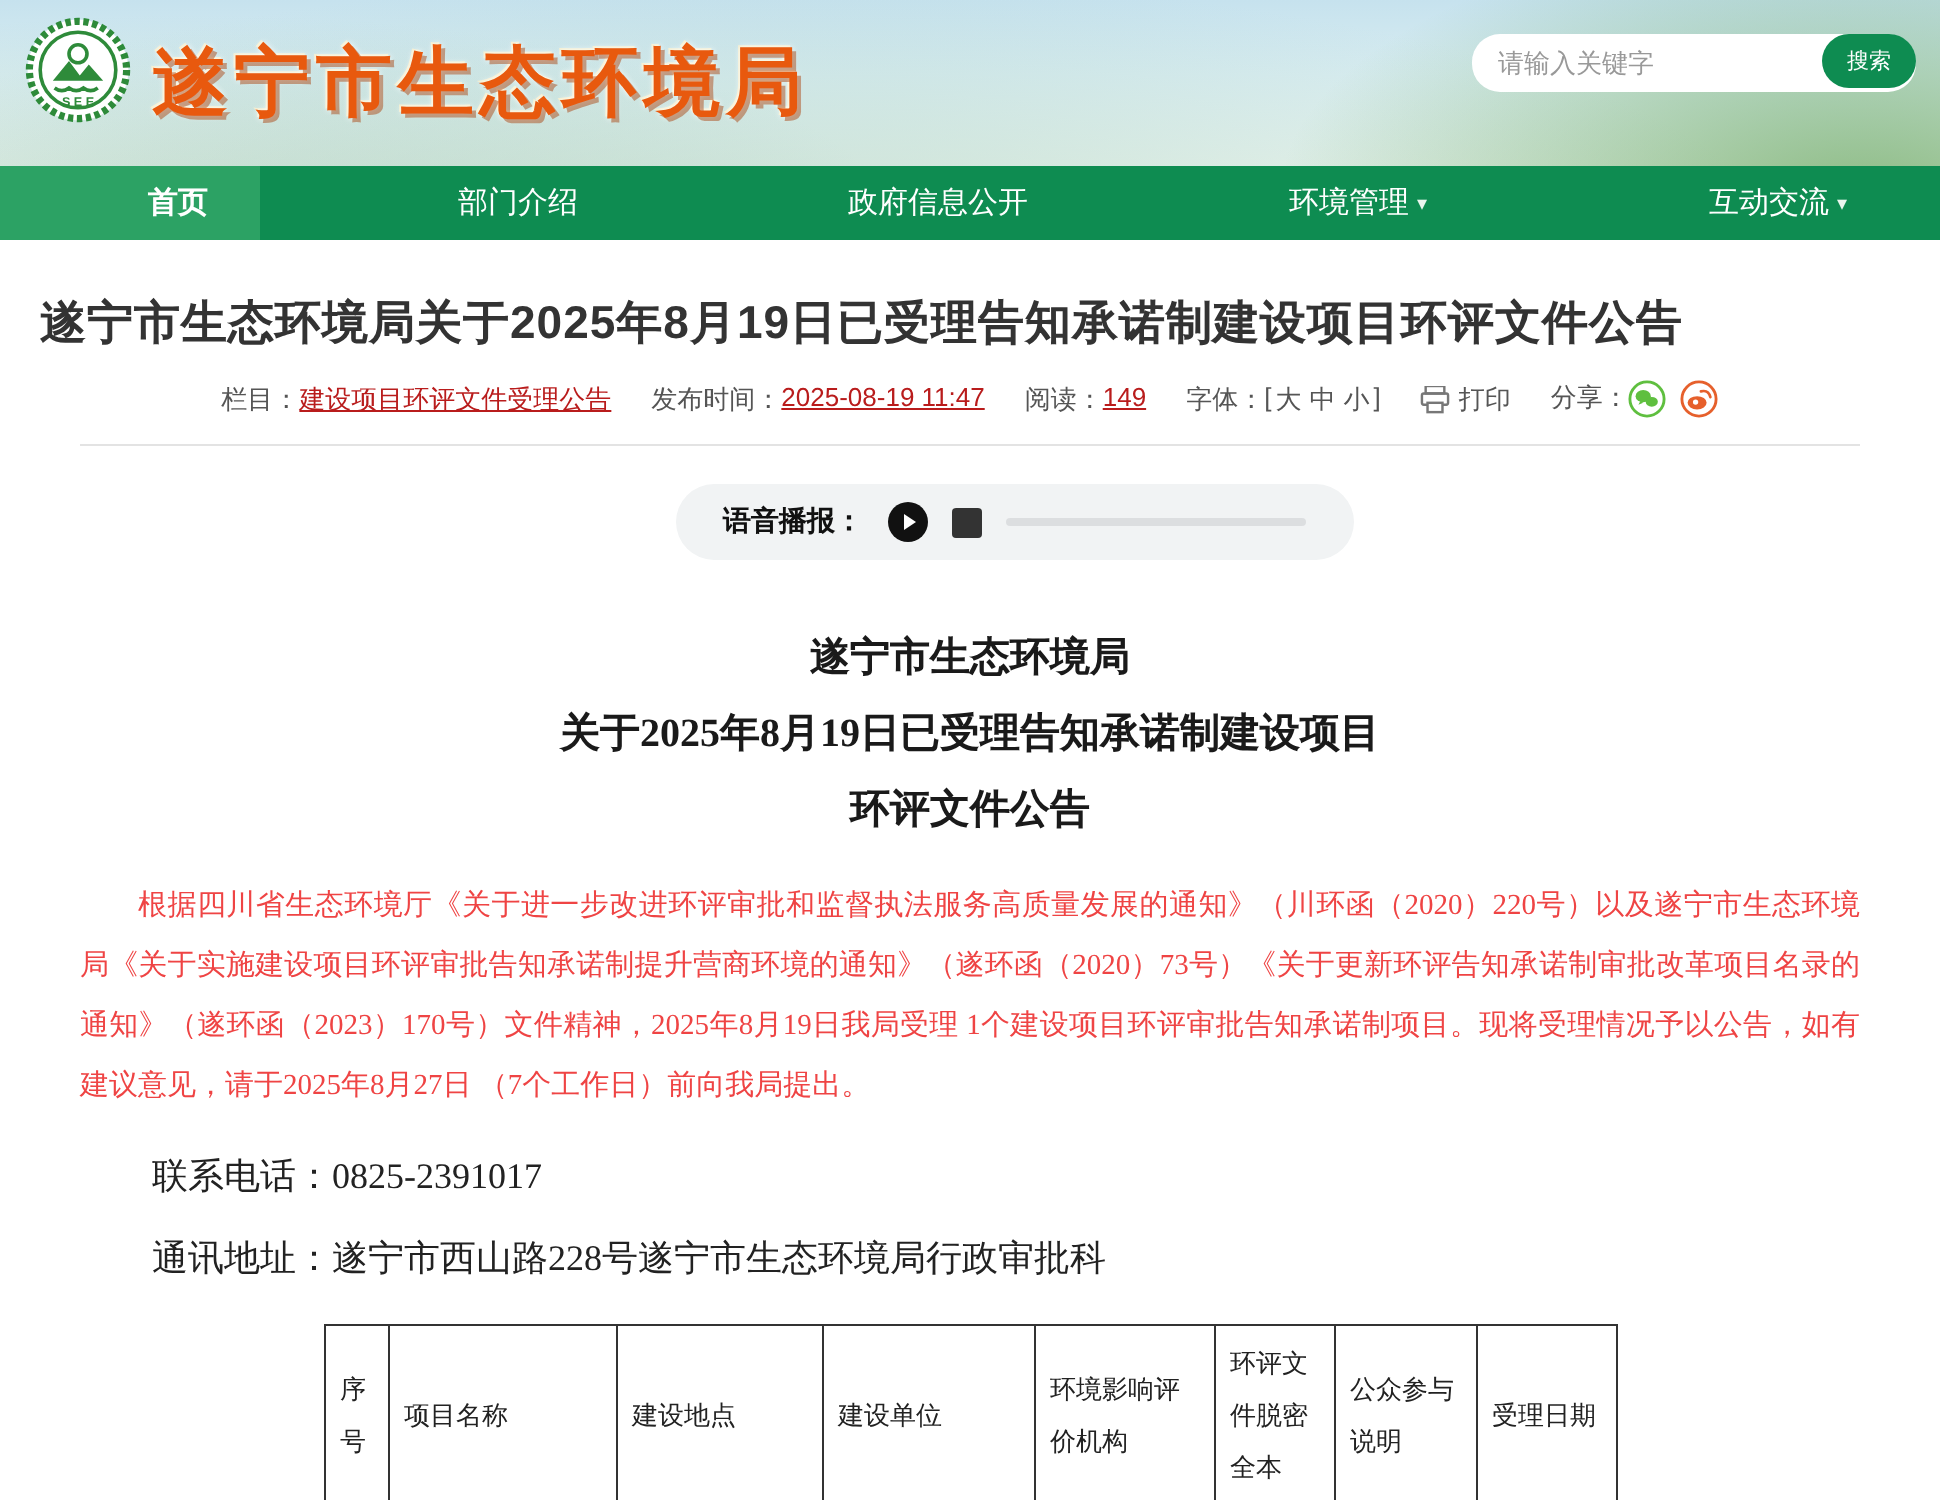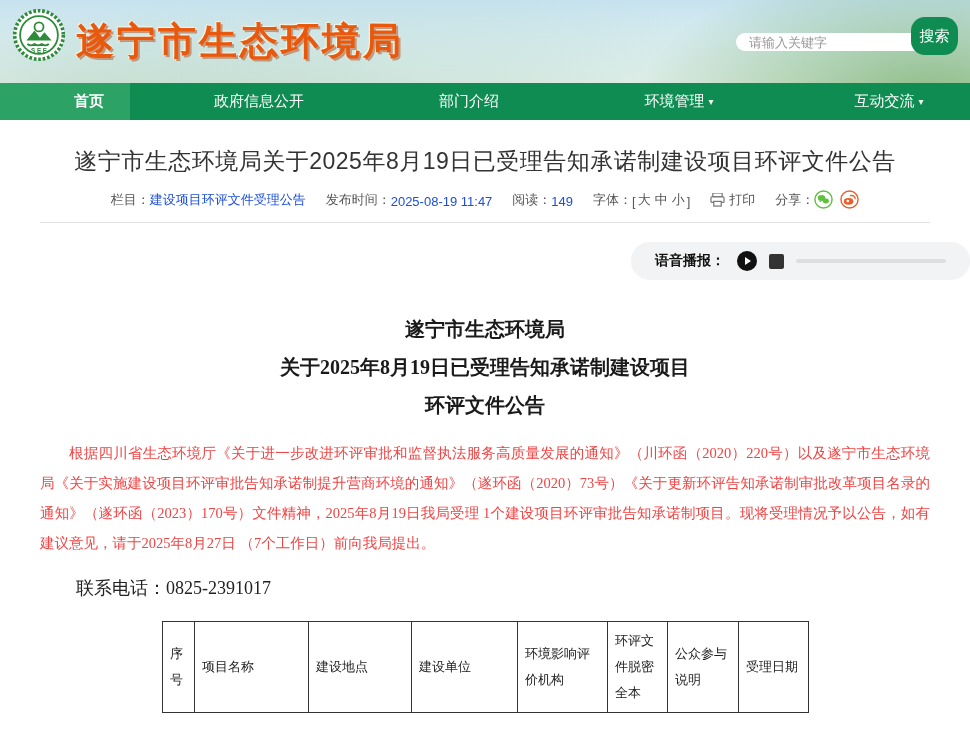--- a/index.html
+++ b/index.html
@@ -17,57 +17,57 @@
   }
   .logo{ position:absolute; left:12px; top:8px; width:54px; height:54px; }
   .site-title{
     position:absolute; left:76px; top:16px;
     font-size:38px; font-weight:900; letter-spacing:3px;
     color:#e8590e;
     text-shadow:2px 2px 0 rgba(164,56,0,.45), 0 0 3px rgba(255,255,255,.9), -1px -1px 0 rgba(255,240,200,.8);
   }
   .search-box{ position:absolute; right:12px; top:17px; width:222px; height:27px; }
   .search-input{
-    width:100%; height:18px; border:none; outline:none; border-radius:14px;
-    background:#fff; padding:0 54px 0 13px; font-size:13px; color:#333;margin-top:16px;
+    width:100%; height:29px; border:none; outline:none; border-radius:14px;
+    background:#fff; padding:0 54px 0 13px; font-size:13px; color:#333;
   }
   .search-input::placeholder{ color:#999; }
   .search-btn{
-    position:absolute; right:0; top:0; width:47px; height:38px; border:none;
-    border-radius:14px; background:#0e8c51; color:#fff; font-size:15px; cursor:pointer;
+    position:absolute; right:0; top:0; width:47px; height:27px; border:none;
+    border-radius:14px; background:#0e8c51; color:#fff; font-size:11px; cursor:pointer;
   }
 
   
   .nav{ display:flex; height:37px; background:#0e8c51; }
   .nav-item{
     flex:1; display:flex; align-items:center; justify-content:center; gap:4px;
     color:#fff; font-size:15px; cursor:pointer;padding-left:48px;
   }
   .nav-item.active{ flex:0 0 130px; background:#2ca264; font-weight:bold; }
   .caret{ font-size:10px; color:#eaf5ee; }
 
   
   .page-title{
-    margin:26px 20px 0; text-align:center;
-    font-size:23px; font-weight:normal; color:#333; letter-spacing:.5px;
+    margin:26px 20px 0; text-align:left;
+    font-size:23px; font-weight:bold; color:#333; letter-spacing:.5px;
   }
   .meta-row{
     margin-top:13px; display:flex; justify-content:center; align-items:center;
     gap:20px; font-size:13px; color:#555;
   }
-  .meta-item{ display:flex; align-items:flex-end; gap:0; }
+  .meta-item{ display:flex; align-items:flex-start; gap:0; }
   .meta-label{ color:#555; }
-  .meta-value{ color:#1d4ed8; }
+  .meta-value{ color:#b91c1c;text-decoration:underline; }
   .font-size-opt{ cursor:pointer; padding:0 2px; }
   .meta-link{ cursor:pointer; display:flex; align-items:center; gap:4px; }
   .share-icons{ display:flex; gap:7px; align-items:center; }
   .divider{ margin:13px 40px 0; border-top:1px solid #e3e3e3; }
 
   
-  .audio-wrap{ display:flex; justify-content:flex-end; margin-top:19px;padding-left:44px; }
+  .audio-wrap{ display:flex; justify-content:center; margin-top:19px;padding-left:44px; }
   .audio-player{
     display:inline-flex; align-items:center; gap:12px;
     background:#f1f3f4; border-radius:19px; padding:9px 24px;
   }
   .audio-label{ font-size:14px; font-weight:bold; color:#111; }
   .stop-icon{ width:15px; height:15px; background:#333; border-radius:2px; cursor:pointer; }
   .progress-track{ width:150px; height:4px; border-radius:2px; background:#dcdee0; cursor:pointer; }
 
   
   .article{ font-family:"Liberation Serif", serif; color:#1a1a1a; }
@@ -107,24 +107,24 @@
     <input class="search-input" type="text" placeholder="请输入关键字" style="">
     <button class="search-btn">搜索</button>
   </div>
 </div>
 
 <div class="nav">
   <div class="nav-item active">
     <span>首页</span>
   </div>
   <div class="nav-item">
+    <span>部门介绍</span>
+  </div>
+  <div class="nav-item">
     <span>政府信息公开</span>
-  </div>
-  <div class="nav-item">
-    <span>部门介绍</span>
   </div>
   <div class="nav-item">
     <span>环境管理</span>
     <span class="caret">▾</span>
   </div>
   <div class="nav-item">
     <span>互动交流</span>
     <span class="caret">▾</span>
   </div>
 </div>
@@ -194,20 +194,21 @@
 </div>
 
 <div class="article">
   <div class="doc-heading first">遂宁市生态环境局</div>
   <div class="doc-heading">关于2025年8月19日已受理告知承诺制建设项目</div>
   <div class="doc-heading">环评文件公告</div>
 
   <p class="doc-paragraph">根据四川省生态环境厅《关于进一步改进环评审批和监督执法服务高质量发展的通知》（川环函（2020）220号）以及遂宁市生态环境局《关于实施建设项目环评审批告知承诺制提升营商环境的通知》（遂环函（2020）73号）《关于更新环评告知承诺制审批改革项目名录的通知》（遂环函（2023）170号）文件精神，2025年8月19日我局受理 1个建设项目环评审批告知承诺制项目。现将受理情况予以公告，如有建议意见，请于2025年8月27日 （7个工作日）前向我局提出。</p>
 
   <p class="doc-line">联系电话：0825-2391017</p>
+  <p class="doc-line">通讯地址：遂宁市西山路228号遂宁市生态环境局行政审批科</p>
 
   <div class="table-wrap">
     <table>
       <colgroup>
         <col style="width:32px">
           <col style="width:114px">
           <col style="width:103px">
           <col style="width:106px">
         <col style="width:90px">
           <col style="width:60px">

